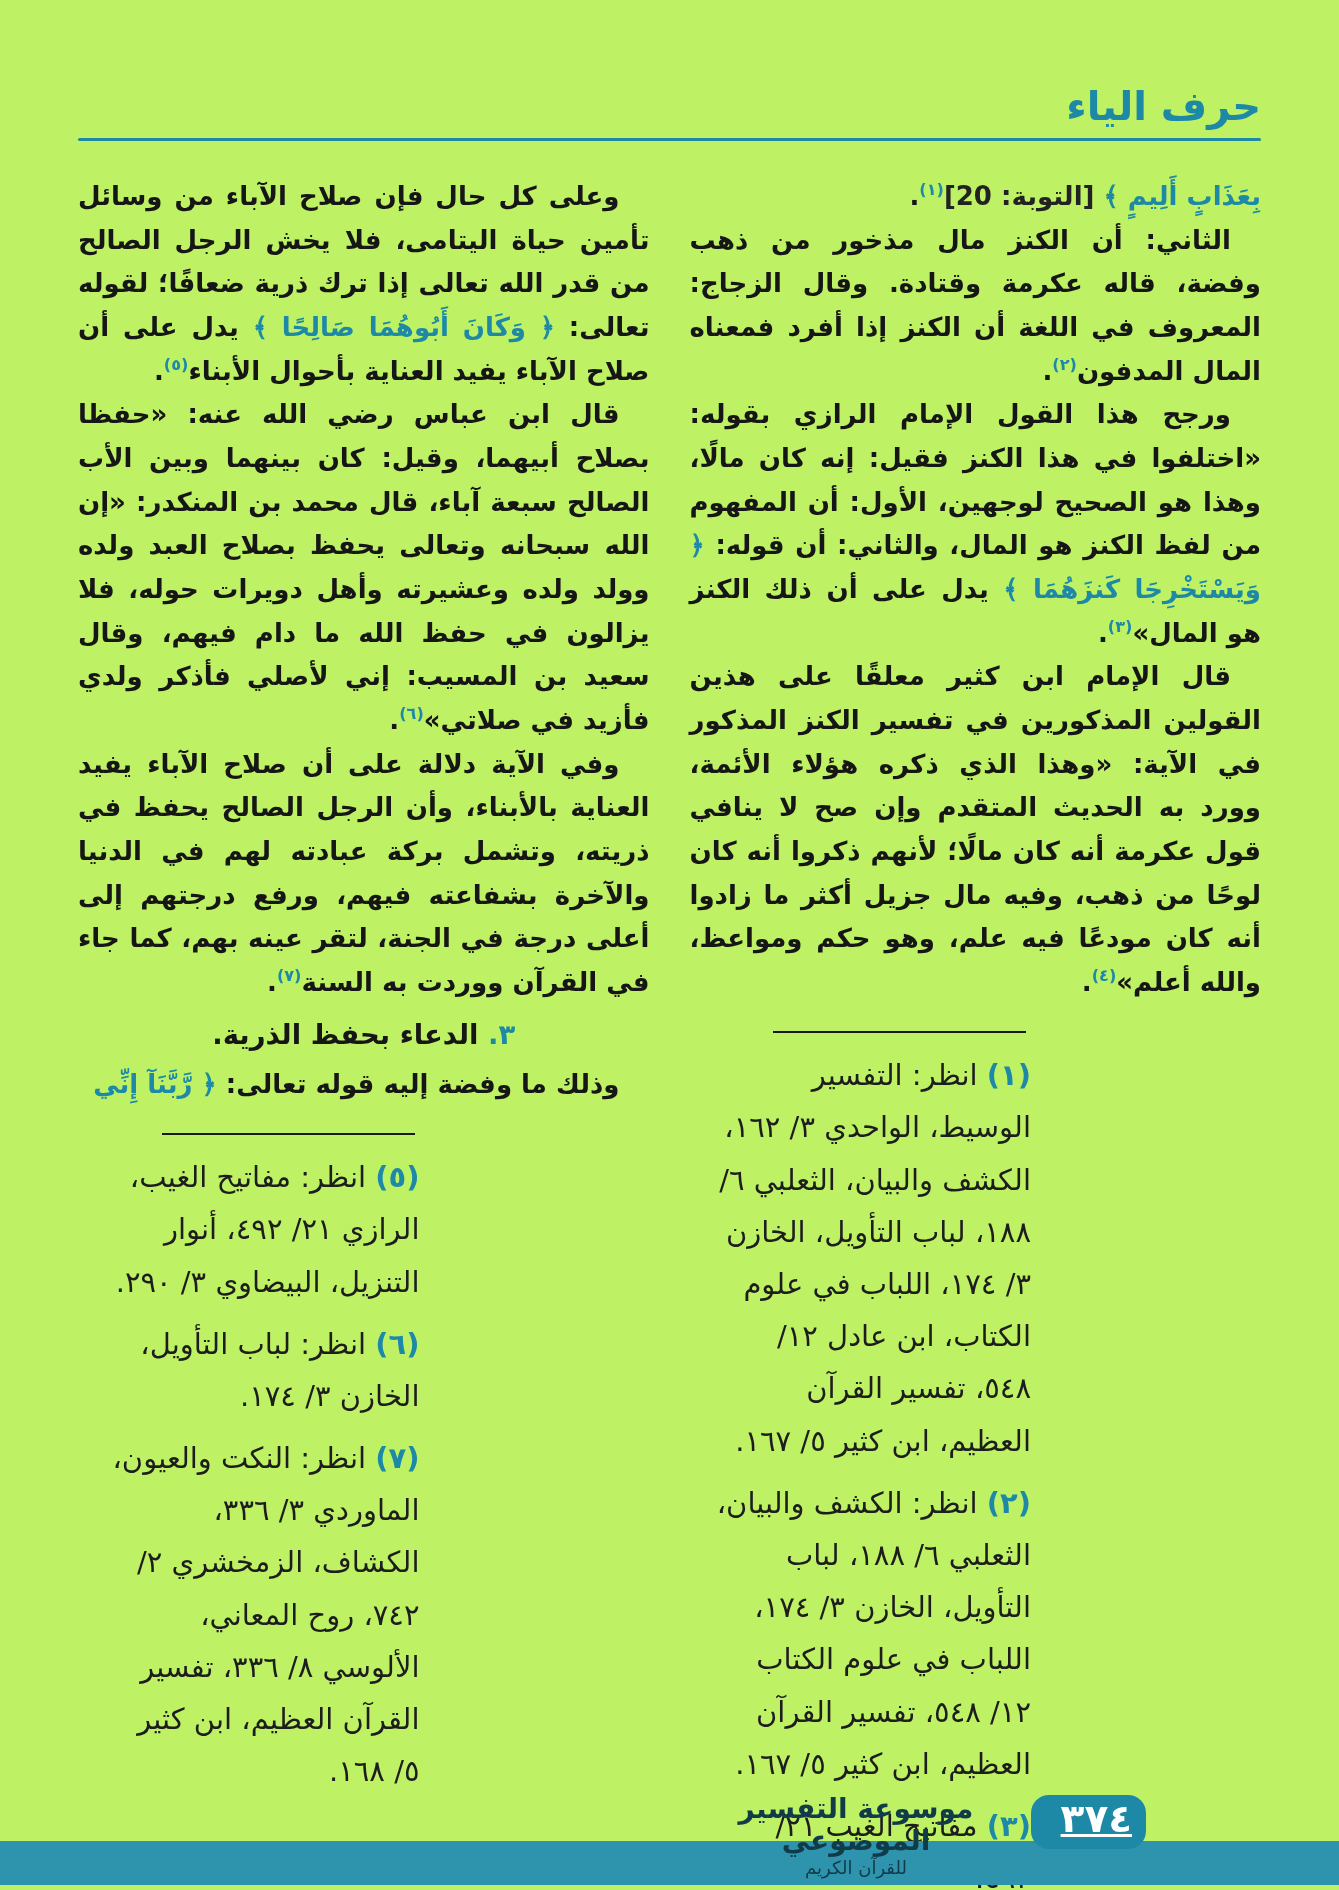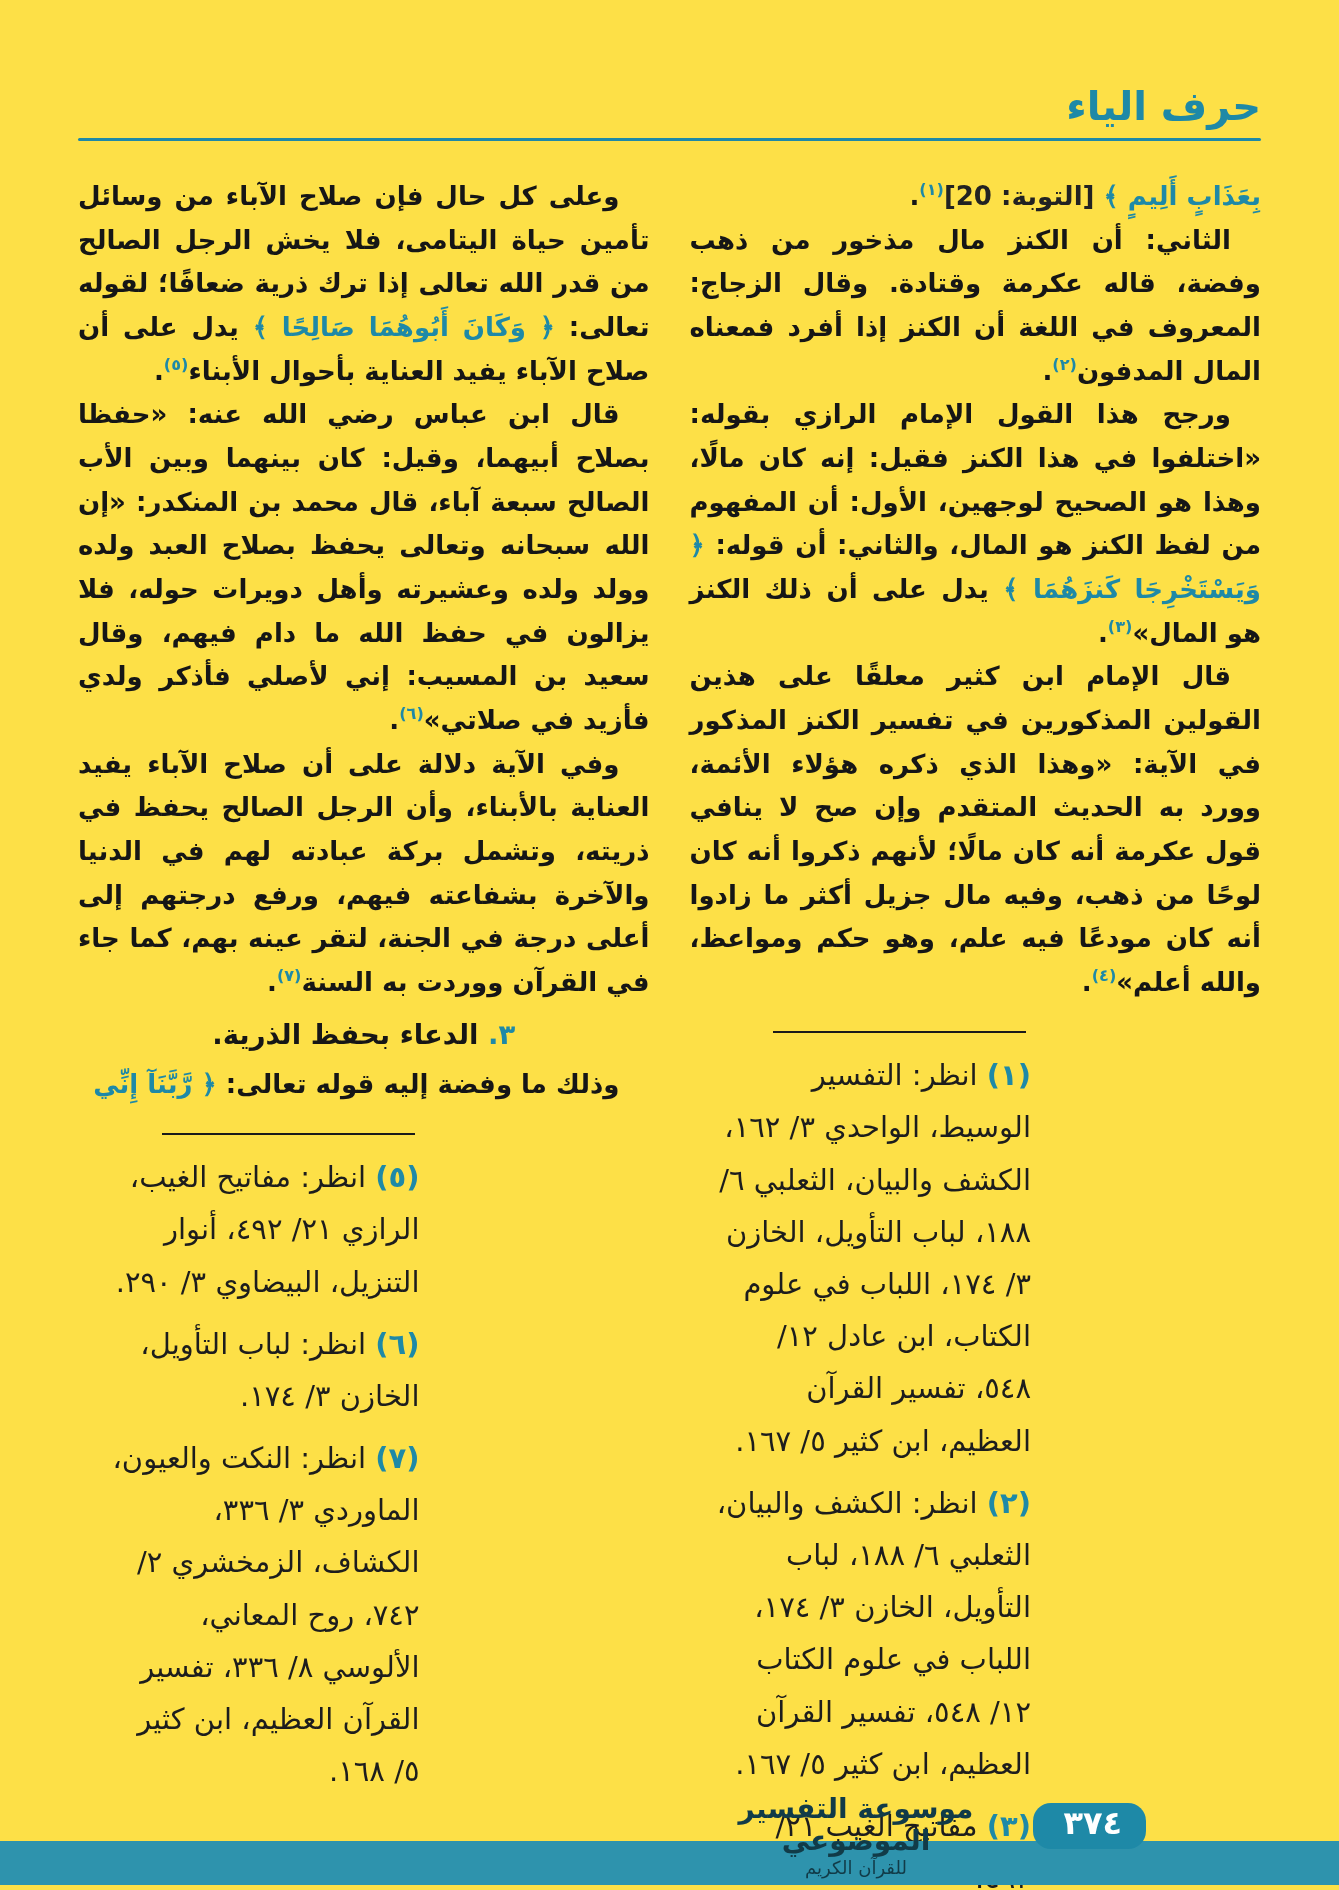--- a/index.html
+++ b/index.html
@@ -7,21 +7,21 @@
     --band:#2e93ad;
     --logo-ink:#113b48;
     --ink:#161616;
   }
   *{box-sizing:border-box;}
   html,body{margin:0;padding:0;background:#e9e9e9;}
   .page{
     position:relative;
     width:1339px;height:1890px;
     margin:0 auto;
-    background:#fde047;
+    background:#bef264;
     direction:rtl;
     font-family:"DejaVu Sans",sans-serif;
     color:var(--ink);
     overflow:hidden;
   }
   
   .page-header{padding:84px 78px 0 78px;}
   .header-title{
     text-align:right;
     color:var(--accent);
@@ -63,23 +63,24 @@
   .fn-num{color:var(--accent);font-weight:700;}
   
   .page-footer{position:absolute;left:0;right:0;bottom:5px;height:130px;}
   .footer-band{position:absolute;left:0;right:0;bottom:0;height:44px;background:var(--band);z-index:0;}
   .logo{position:absolute;right:348px;bottom:6px;width:270px;text-align:center;color:var(--logo-ink);z-index:1;}
   .logo-l1{font-size:28px;font-weight:700;line-height:1.15;}
   .logo-l2{font-size:18px;font-weight:400;line-height:1.2;}
   .page-badge{
     position:absolute;right:193px;bottom:36px;z-index:2;
     background:var(--accent);color:#ffffff;
-    font-size:32px;font-weight:700;
-    padding:3px 24px 8px 30px;border-radius:18px;
+    font-size:39px;font-weight:700;
+    padding:3px 14px 8px 30px;border-radius:18px;
     line-height:1.1;
+    text-decoration:underline;
   }
 </style>
 </head>
 <body>
 
 <div class="page" dir="rtl" lang="ar">
 
   <header class="page-header">
     <div class="header-title">حرف الياء</div>
     <div class="header-rule"></div>

